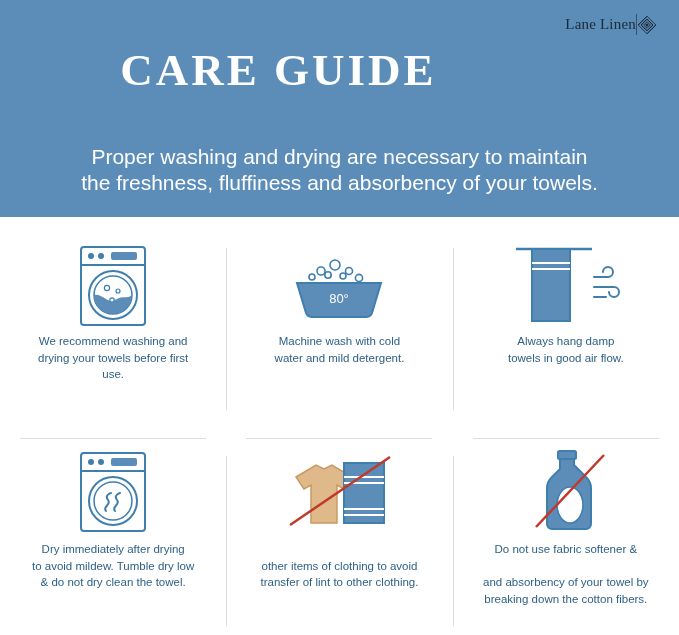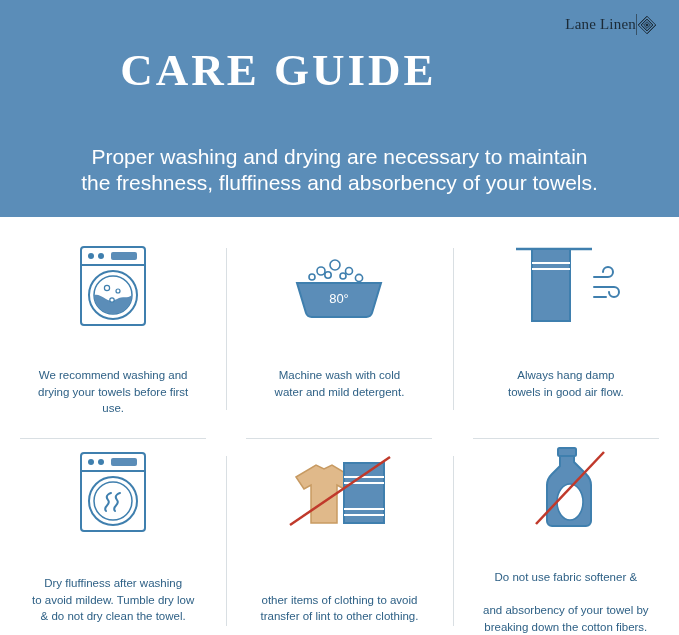--- a/index.html
+++ b/index.html
@@ -94,21 +94,20 @@
     width: 679px;
   }
   .row-1 { height: 210px; }
   .row-2 { height: 208px; }
   .cell {
     width: 226.33px;
     position: relative;
     display: flex;
     flex-direction: column;
     align-items: center;
-    gap: 34px;
   }
   .icon-box {
     height: 120px;
     display: flex;
     align-items: center;
     justify-content: center;
     width: 100%;
   }
   .row-1 .icon-box { padding-top: 18px; }
   .row-2 .icon-box { padding-top: 10px; }
@@ -253,21 +252,21 @@
             <circle cx="18" cy="13" r="3" fill="#3f7fae"></circle>
             <circle cx="28" cy="13" r="3" fill="#3f7fae"></circle>
             <rect x="38" y="9" width="26" height="8" rx="2" fill="#5b8db8"></rect>
             <circle cx="40" cy="52" r="24" fill="#ffffff" stroke="#3f7fae" stroke-width="2"></circle>
             <circle cx="40" cy="52" r="19" fill="#ffffff" stroke="#3f7fae" stroke-width="1.5"></circle>
             <path d="M33 62c-4-5 6-6 2-11s3-7 3-7" fill="none" stroke="#3f7fae" stroke-width="2" stroke-linecap="round"></path>
             <path d="M42 62c-4-5 6-6 2-11s3-7 3-7" fill="none" stroke="#3f7fae" stroke-width="2" stroke-linecap="round"></path>
           </svg>
         </div>
         <div class="caption">
-          <span>Dry fluffiness after washing</span><br>
+          <span>Dry immediately after drying</span><br>
           <span>to avoid mildew. Tumble dry low</span><br>
           <span>&amp; do not dry clean the towel.</span>
         </div>
       </div>
 
       <div class="cell">
         <div class="icon-box">
           <svg width="130" height="90" viewBox="0 0 130 90">
 
             <path d="M22 30 42 18l8 4 8-4 20 12-8 12-7-4v38H37V38l-7 4Z" fill="#e0b98a" stroke="#c79a62" stroke-width="1.5"></path>

